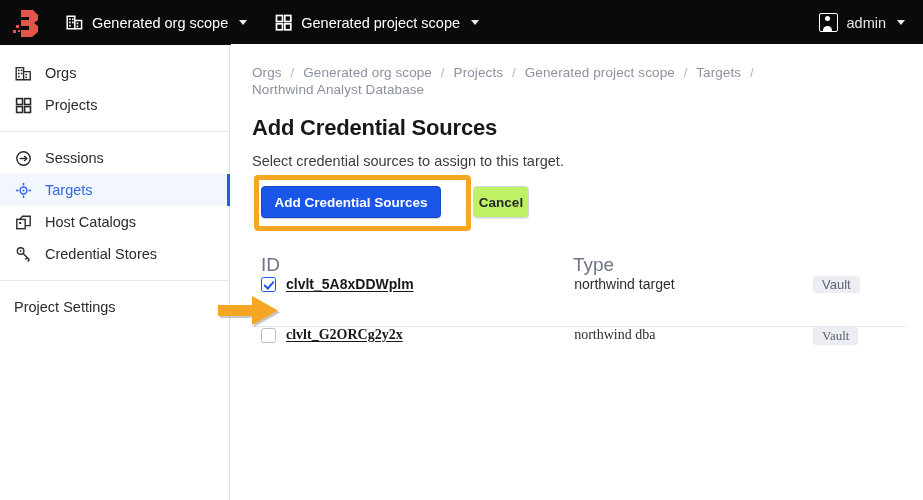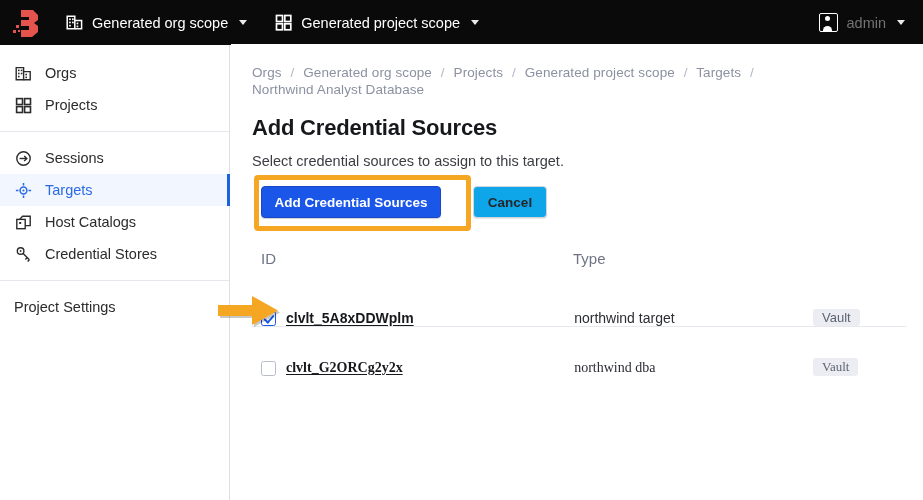--- a/index.html
+++ b/index.html
@@ -46,21 +46,21 @@
     border-right: 4.5px solid transparent;
     border-top: 5.5px solid #ffffff;
     margin-left: 2px;
     opacity: .92;
   }
   .topbar-spacer { flex: 1 1 auto; }
 
   .user-btn {
     display: flex; align-items: center; gap: 9px;
     height: 45px; padding: 0 18px 0 12px;
-    color: #737373; font-size: 14.5px; cursor: pointer;
+    color: #e5e5e5; font-size: 14.5px; cursor: pointer;
   }
   .avatar-box {
     width: 19px; height: 19px;
     border: 1.6px solid #ffffff;
     border-radius: 2px;
     position: relative;
     flex: none;
   }
   .avatar-box::before {
     content: "";
@@ -177,22 +177,22 @@
   .btn-primary {
     left: 9px;
     width: 180px;
     background: #1a56e8;
     border: 1px solid #1a46c8;
     color: #ffffff;
     box-shadow: 0 1px 1px rgba(0,0,0,.18);
   }
   .btn-secondary {
     left: 221px;
-    width: 74px;
-    background: #0ea5e9;
+    width: 56px;
+    background: #bef264;
     border: 1px solid #d3d6dc;
     color: #25272c;
     box-shadow: 0 1px 1px rgba(0,0,0,.10);
   }
 
   
   .highlight-box {
     position: absolute;
     left: 2px;
     top: -11px;
@@ -204,33 +204,33 @@
   }
 
   
   .tbl {
     margin-top: 28px;
     width: 654px;
     font-size: 14px;
   }
   .tbl-head {
     display: flex;
-    align-items: flex-start;
+    align-items: flex-end;
     height: 26px;
     color: #6f7586;
-    font-size: 15px;
+    font-size: 19px;
     padding-left: 9px;
   }
   .col-id   { width: 312px; }
   .col-name { width: 232px; }
   .col-type { width: 100px; }
 
   .tbl-row {
     display: flex;
-    align-items: flex-end;
+    align-items: flex-start;
     height: 50px;
     padding-left: 9px;
     position: relative;
     gap: 23px;
   }
   .tbl-row + .tbl-row { border-top: 1px solid #e6e8ed; font-family: Liberation Serif, serif; }
 
   .cell-id {
     width: 312px;
     display: flex;

